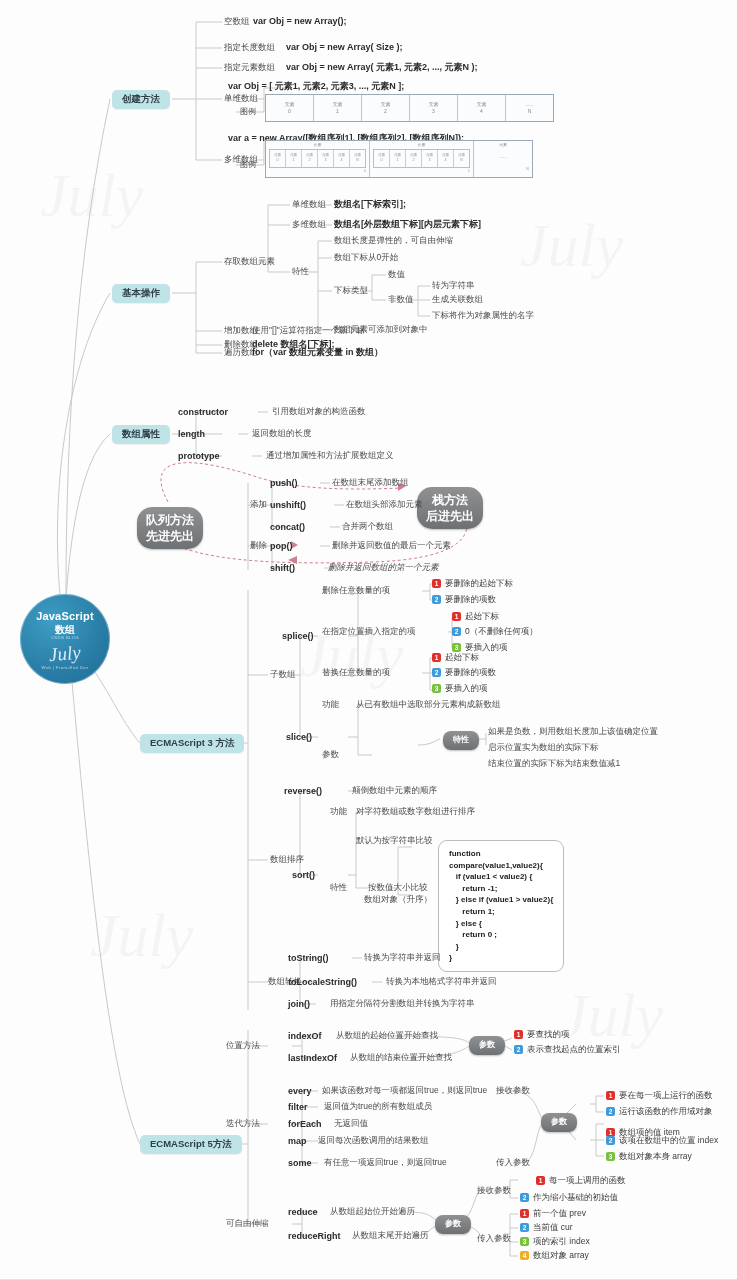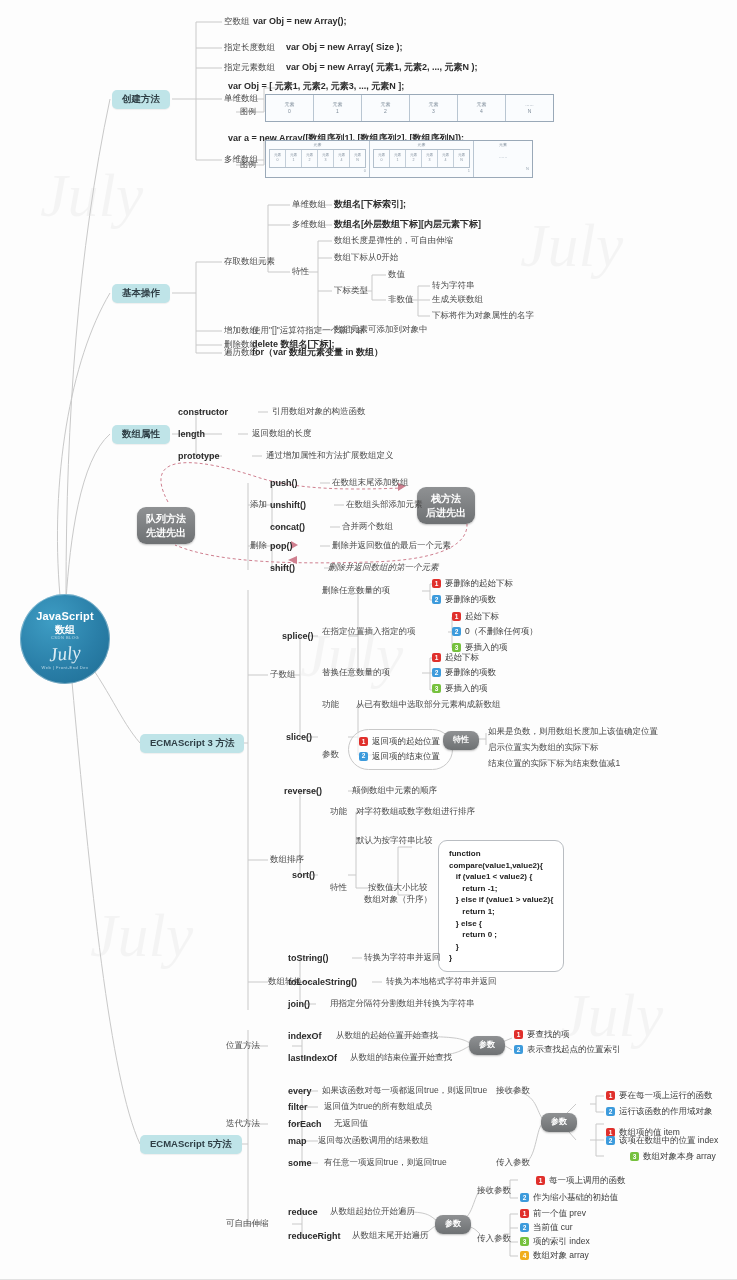--- a/index.html
+++ b/index.html
@@ -34,22 +34,22 @@
   .pill{
     background:#bfe4e8;color:#2f3f46;border-radius:5px;
     padding:4px 10px;font-size:9.5px;font-weight:bold;
     box-shadow:0 1px 1px rgba(0,0,0,.06);
   }
   .pill .lt{font-weight:bold;}
 
   
   .bubble{
     background:linear-gradient(#8f9193,#6e7173);
-    color:#fff;border-radius:9px;padding:5px 9px;
-    font-size:10px;font-weight:bold;text-align:center;line-height:1.35;
+    color:#fff;border-radius:15px;padding:5px 9px;
+    font-size:12px;font-weight:bold;text-align:center;line-height:1.35;
     box-shadow:0 1px 2px rgba(0,0,0,.25);
   }
   .bubble.small{font-size:8px;padding:4px 10px;border-radius:8px;}
 
   
   .lbl{font-size:8.5px;color:#4a4a4a;}
   .lbl.code{font-family:"Liberation Sans","DejaVu Sans",sans-serif;font-weight:bold;color:#2b2b2b;font-size:9px;}
   .lbl.mini{font-size:8px;}
 
   
@@ -560,30 +560,20 @@
   </div>
   <div class="node brow" style="left:432px;top:684px;">
     <span class="bdg b3">3</span>
     <span>要插入的项</span>
   </div>
 
   <div class="node lbl code" style="left:286px;top:732px;">slice()</div>
   <div class="node lbl" style="left:322px;top:700px;">功能</div>
   <div class="node lbl" style="left:356px;top:700px;">从已有数组中选取部分元素构成新数组</div>
   <div class="node lbl" style="left:322px;top:750px;">参数</div>
-  <div class="node ogroup" style="left:348px;top:729px;">
-    <div class="brow">
-      <span class="bdg b1">1</span>
-      <span>返回项的起始位置</span>
-    </div>
-    <div class="brow">
-      <span class="bdg b2">2</span>
-      <span>返回项的结束位置</span>
-    </div>
-  </div>
   <div class="node bubble small" style="left:443px;top:731px;">
     <span>特性</span>
   </div>
   <div class="node lbl" style="left:488px;top:727px;">如果是负数，则用数组长度加上该值确定位置</div>
   <div class="node lbl" style="left:488px;top:743px;">启示位置实为数组的实际下标</div>
   <div class="node lbl" style="left:488px;top:759px;">结束位置的实际下标为结束数值减1</div>
 
   <div class="node lbl" style="left:270px;top:855px;">数组排序</div>
   <div class="node lbl code" style="left:284px;top:786px;">reverse()</div>
   <div class="node lbl" style="left:352px;top:786px;">颠倒数组中元素的顺序</div>
@@ -656,21 +646,21 @@
   </div>
   <div class="node lbl" style="left:496px;top:1158px;">传入参数</div>
   <div class="node brow" style="left:606px;top:1128px;">
     <span class="bdg b1">1</span>
     <span>数组项的值 item</span>
   </div>
   <div class="node brow" style="left:606px;top:1136px;">
     <span class="bdg b2">2</span>
     <span>该项在数组中的位置 index</span>
   </div>
-  <div class="node brow" style="left:606px;top:1152px;margin-left:24px;">
+  <div class="node brow" style="left:606px;top:1152px;">
     <span class="bdg b3">3</span>
     <span>数组对象本身 array</span>
   </div>
 
   <div class="node lbl" style="left:226px;top:1219px;">可自由伸缩</div>
   <div class="node lbl code" style="left:288px;top:1207px;">reduce</div>
   <div class="node lbl" style="left:330px;top:1207px;">从数组起始位开始遍历</div>
   <div class="node lbl code" style="left:288px;top:1231px;">reduceRight</div>
   <div class="node lbl" style="left:352px;top:1231px;">从数组末尾开始遍历</div>
 

